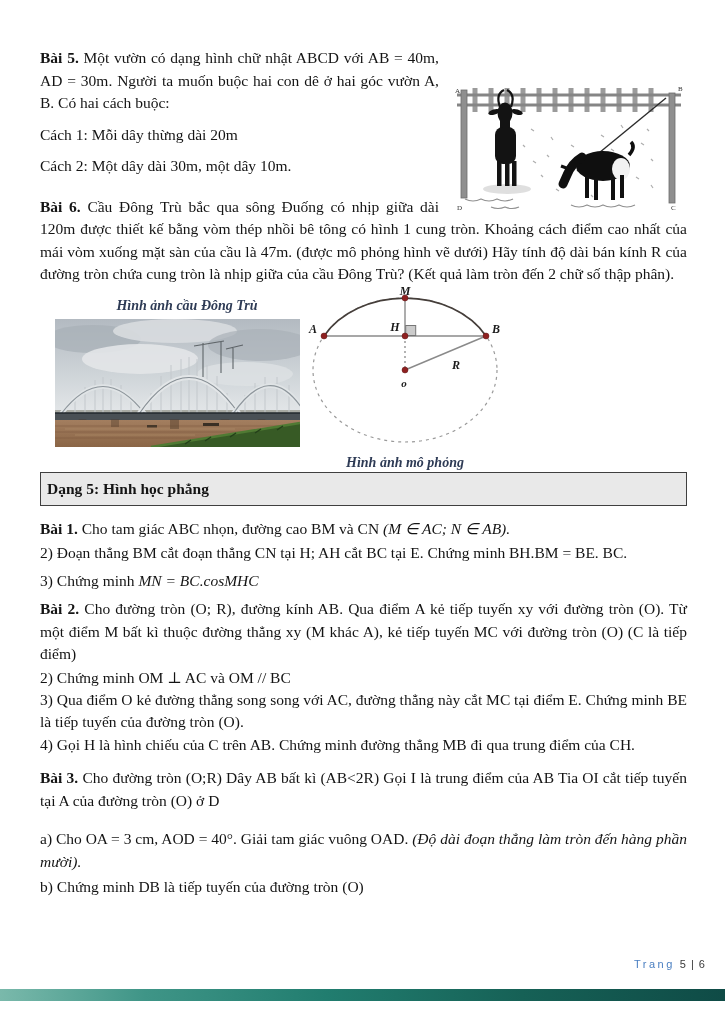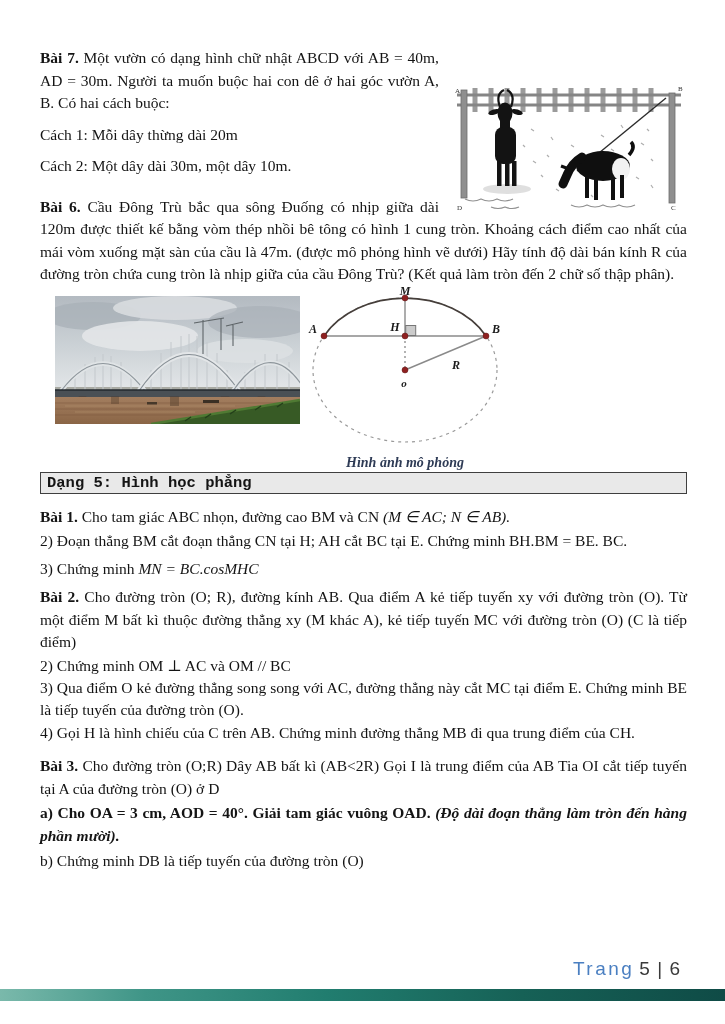--- a/index.html
+++ b/index.html
@@ -28,34 +28,34 @@
   }
   .bridge-cap{margin-bottom:3px;margin-left:18px;}
   .fig-bridge svg{display:block;width:245px;height:128px;}
   .fig-circle{position:absolute;left:264px;top:0;width:202px;text-align:center;}
   .fig-circle svg{display:block;width:200px;height:164px;margin:0 auto;}
   .sim-cap{margin-top:3px;}
   .dlab{font-family:"Liberation Serif",serif;font-weight:bold;font-style:italic;font-size:12px;fill:#1a1a1a;}
   .dlab-sm{font-size:11px;}
   .section-box{
     border:1px solid #3f3f3f;background:#e9e9e9;
-    padding:0 6px;font-weight:bold;line-height:20px;height:20px;font-family:Liberation Mono, monospace;
+    padding:6px 6px;font-weight:bold;line-height:20px;height:20px;
   }
   .ex-head{margin-top:10px;font-family:Liberation Serif, serif;}
   .ex1-head{line-height:26px;}
   .tight{line-height:22.5px;}
   .item3{margin-top:5px;line-height:23px;}
   .ex2-head{margin-top:6px;}
   .it2{line-height:23px;}
   .ex3-head{margin-top:11px;}
-  .a-para{margin-top:1px;line-height:23px;font-weight:bold;}
+  .a-para{margin-top:15px;line-height:23px;}
   .b-para{margin-top:3px;}
   .footer{
-    position:absolute;top:958px;right:44px;
-    font-family:"Liberation Sans","DejaVu Sans",sans-serif;font-size:19px;text-align:center;
+    position:absolute;top:958px;right:19px;
+    font-family:"Liberation Sans","DejaVu Sans",sans-serif;font-size:11px;text-align:center;
   }
   .footer .trang{color:#4a7fc1;letter-spacing:2.5px;margin-right:5px;}
   .footer .pg{color:#3a3a3a;letter-spacing:1px;}
   .teal-bar{
     position:absolute;left:0;top:989px;width:725px;height:12px;
     background:linear-gradient(90deg,#7ab9ab 0%,#3f9587 20%,#217d6f 45%,#166156 72%,#0f4b46 100%);
   }
 </style>
 </head>
 <body>
@@ -105,34 +105,35 @@
         </g>
 
         <path d="M14,114 q8,4 16,0 q8,4 16,0 q8,4 16,0 M120,120 q8,4 16,0 q8,4 16,0 q8,4 16,0 q8,4 16,0 M40,122 q7,3 14,0 q7,3 14,0" stroke="#8f8f8f" stroke-width="1.2" fill="none"></path>
 
         <text x="4" y="8" font-size="7" fill="#333">A</text>
         <text x="227" y="6" font-size="7" fill="#333">B</text>
         <text x="6" y="125" font-size="7" fill="#333">D</text>
         <text x="220" y="125" font-size="7" fill="#333">C</text>
       </svg>
     </span>
-    <span class="b">Bài 7.</span>
+    <span class="b">Bài 5.</span>
     <span>Một vườn có dạng hình chữ nhật ABCD với AB = 40m, AD = 30m. Người ta muốn buộc hai con dê ở hai góc vườn A, B. Có hai cách buộc:</span>
   </p>
 
   <p class="cach">Cách 1: Mỗi dây thừng dài 20m</p>
   <p class="cach">Cách 2: Một dây dài 30m, một dây 10m.</p>
 
   <p class="just ex6">
     <span class="b">Bài 6.</span>
     <span>Cầu Đông Trù bắc qua sông Đuống có nhịp giữa dài 120m được thiết kế bằng vòm thép nhồi bê tông có hình 1 cung tròn. Khoảng cách điểm cao nhất của mái vòm xuống mặt sàn của cầu là 47m. (được mô phỏng hình vẽ dưới) Hãy tính độ dài bán kính R của đường tròn chứa cung tròn là nhịp giữa của cầu Đông Trù? (Kết quả làm tròn đến 2 chữ số thập phân).</span>
   </p>
 
   <div class="figures">
     <div class="fig-bridge">
+      <div class="fig-caption bridge-cap">Hình ảnh cầu Đông Trù</div>
       <svg viewBox="0 0 245 128">
         <defs>
           <linearGradient id="sky" x1="0" y1="0" x2="0" y2="1">
             <stop offset="0" stop-color="#b3bac1"></stop>
             <stop offset="0.55" stop-color="#cdd3d7"></stop>
             <stop offset="1" stop-color="#e4e7e9"></stop>
           </linearGradient>
           <linearGradient id="water" x1="0" y1="0" x2="0" y2="1">
             <stop offset="0" stop-color="#a37e5f"></stop>
             <stop offset="1" stop-color="#8a6546"></stop>

